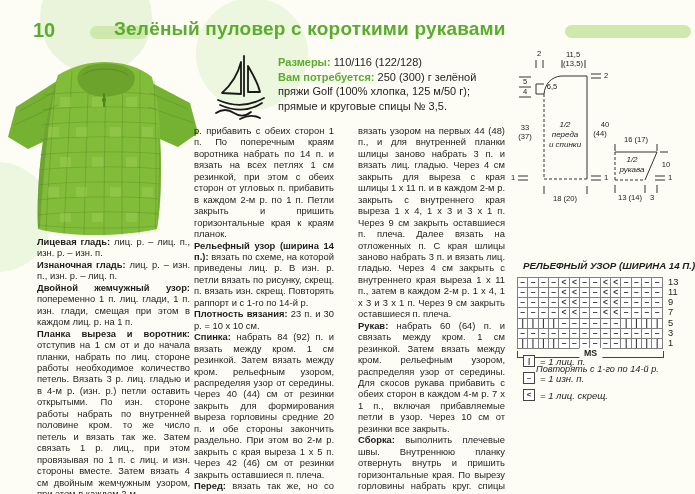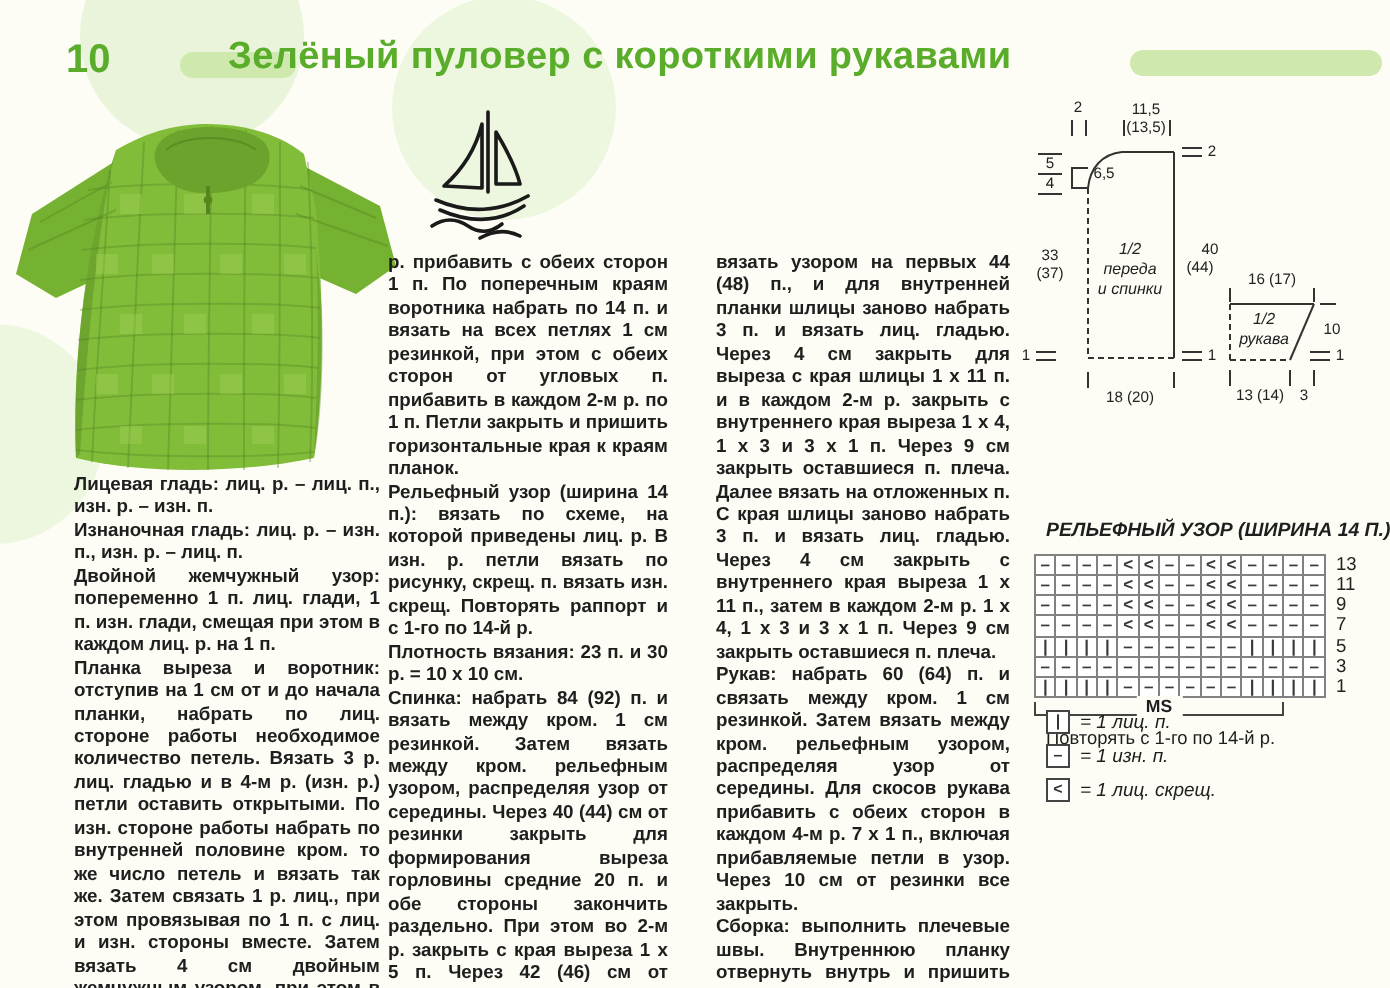--- a/index.html
+++ b/index.html
@@ -20,40 +20,40 @@
   .title { position:absolute; left:114px; top:18px; margin:0; font-size:19px; font-weight:bold; color:#59ad2b; letter-spacing:0.2px; white-space:nowrap; }
 
   .sweater { position:absolute; left:0px; top:45px; }
   .boat { position:absolute; left:210px; top:52px; }
 
   .info { position:absolute; left:278px; top:55px; width:232px; font-size:11px; line-height:14.6px; text-align:left; }
   .info p { margin:0; }
   .green { color:#59ad2b; font-weight:bold; }
 
   .col { position:absolute; text-align:justify; font-size:9.4px; line-height:11.45px; }
-  .col p { margin:0;font-weight:bold; }
+  .col p { margin:0; }
   .col-1 { left:37px;  top:236px; width:153px; }
   .col-2 { left:194px; top:125px; width:140px; }
   .col-3 { left:358px; top:125px; width:147px; }
 
   .schematic { position:absolute; left:505px; top:48px; width:195px; height:172px; }
   .schematic svg { position:absolute; left:0; top:0; }
   .m { position:absolute; font-size:7.6px; line-height:1; white-space:nowrap; transform:translate(-50%,-50%); color:#222; }
   .mi { font-style:italic; font-size:8px; }
 
   .chartblock { position:absolute; left:510px; top:224px; width:185px; height:135px;margin-top:36px; }
   .chart-title { position:absolute; left:13px; top:0px; font-size:9.7px; font-weight:bold; font-style:italic; white-space:nowrap; }
   .chart-grid { position:absolute; left:7px; top:17px; display:grid; grid-template-columns:repeat(14,10.35px); grid-auto-rows:10.15px; border-left:1px solid #818181; border-top:1px solid #818181; background:#fff; }
   .chart-grid .cell { border-right:1px solid #818181; border-bottom:1px solid #818181; font-size:8.5px; line-height:9.6px; text-align:center; color:#3a3a3a; font-weight:bold; }
   .chart-rownums { position:absolute; left:158px; top:17px; font-size:9.3px; line-height:10.15px; color:#222; }
-  .ms-line { position:absolute; left:7px; top:91px; width:125px; height:6px; border-bottom:1px solid #444;text-align:right; }
+  .ms-line { position:absolute; left:7px; top:91px; width:147px; height:6px; border-bottom:1px solid #444;text-align:right; }
   .ms-line::before, .ms-line::after { content:""; position:absolute; width:1px; height:6px; background:#444; top:0; }
   .ms-line::before { left:0; } .ms-line::after { right:0; }
   .ms { position:absolute; left:50%; top:2px; transform:translate(-50%,-50%); background:#fdfdf6; padding:0 5px; font-size:8.8px; font-weight:bold; }
-  .repeat-note { position:absolute; left:13px; top:104px; font-size:9.2px; white-space:nowrap; }
+  .repeat-note { position:absolute; left:26px; top:104px; font-size:9.2px; font-style:italic; white-space:nowrap; }
 
   .legend { position:absolute; left:523px; top:350px; width:168px; }
   .legend-title { font-size:10px; font-weight:bold; font-style:italic; margin:0 0 4px 0; }
   .legend-item { display:flex; align-items:center; margin-top:5px; font-size:9.5px; font-style:italic; }
   .lbox { flex:0 0 auto; width:10px; height:10px; border:1px solid #444; text-align:center; line-height:9px; font-size:8px; font-style:normal; font-weight:bold; background:#fff; margin-right:5px; color:#333; }
 </style>
 </head>
 <body>
 
 <div class="page">
@@ -128,20 +128,24 @@
       <path d="M34,4 L34,44"></path>
       <path d="M31,10 C28,22 21,33 12,41 L31,42 Z"></path>
       <path d="M38,14 C44,24 48,32 50,40 L38,40 Z"></path>
       <path d="M8,48 C24,55 40,54 54,46"></path>
       <path d="M10,53 C26,60 40,59 52,51"></path>
       <path d="M6,61 C12,57 18,57 24,61 C30,65 36,64 41,60"></path>
       <path d="M30,67 C37,63 44,63 50,66"></path>
     </g>
   </svg>
 
+  <div class="info">
+    <p><b class="green">Размеры:</b> <span>110/116 (122/128)</span></p>
+    <p><b class="green">Вам потребуется:</b> <span>250 (300) г зелёной пряжи Golf (100% хлопка, 125 м/50 г); прямые и круговые спицы № 3,5.</span></p>
+  </div>
 
   <div class="schematic">
     <svg width="195" height="172" viewBox="0 0 195 172">
       <g stroke="#333" stroke-width="1" fill="none">
         <path d="M39,46 C40,36 46,29 56,28 L82,28"></path>
         <path d="M82,28 L82,131"></path>
         <path d="M39,36 L31,36 L31,46 L39,46"></path>
         <path d="M39,131 L82,131" stroke-dasharray="3,2"></path>
         <path d="M39,46 L39,131" stroke-dasharray="3,2"></path>
         <path d="M31,12 V20"></path>

